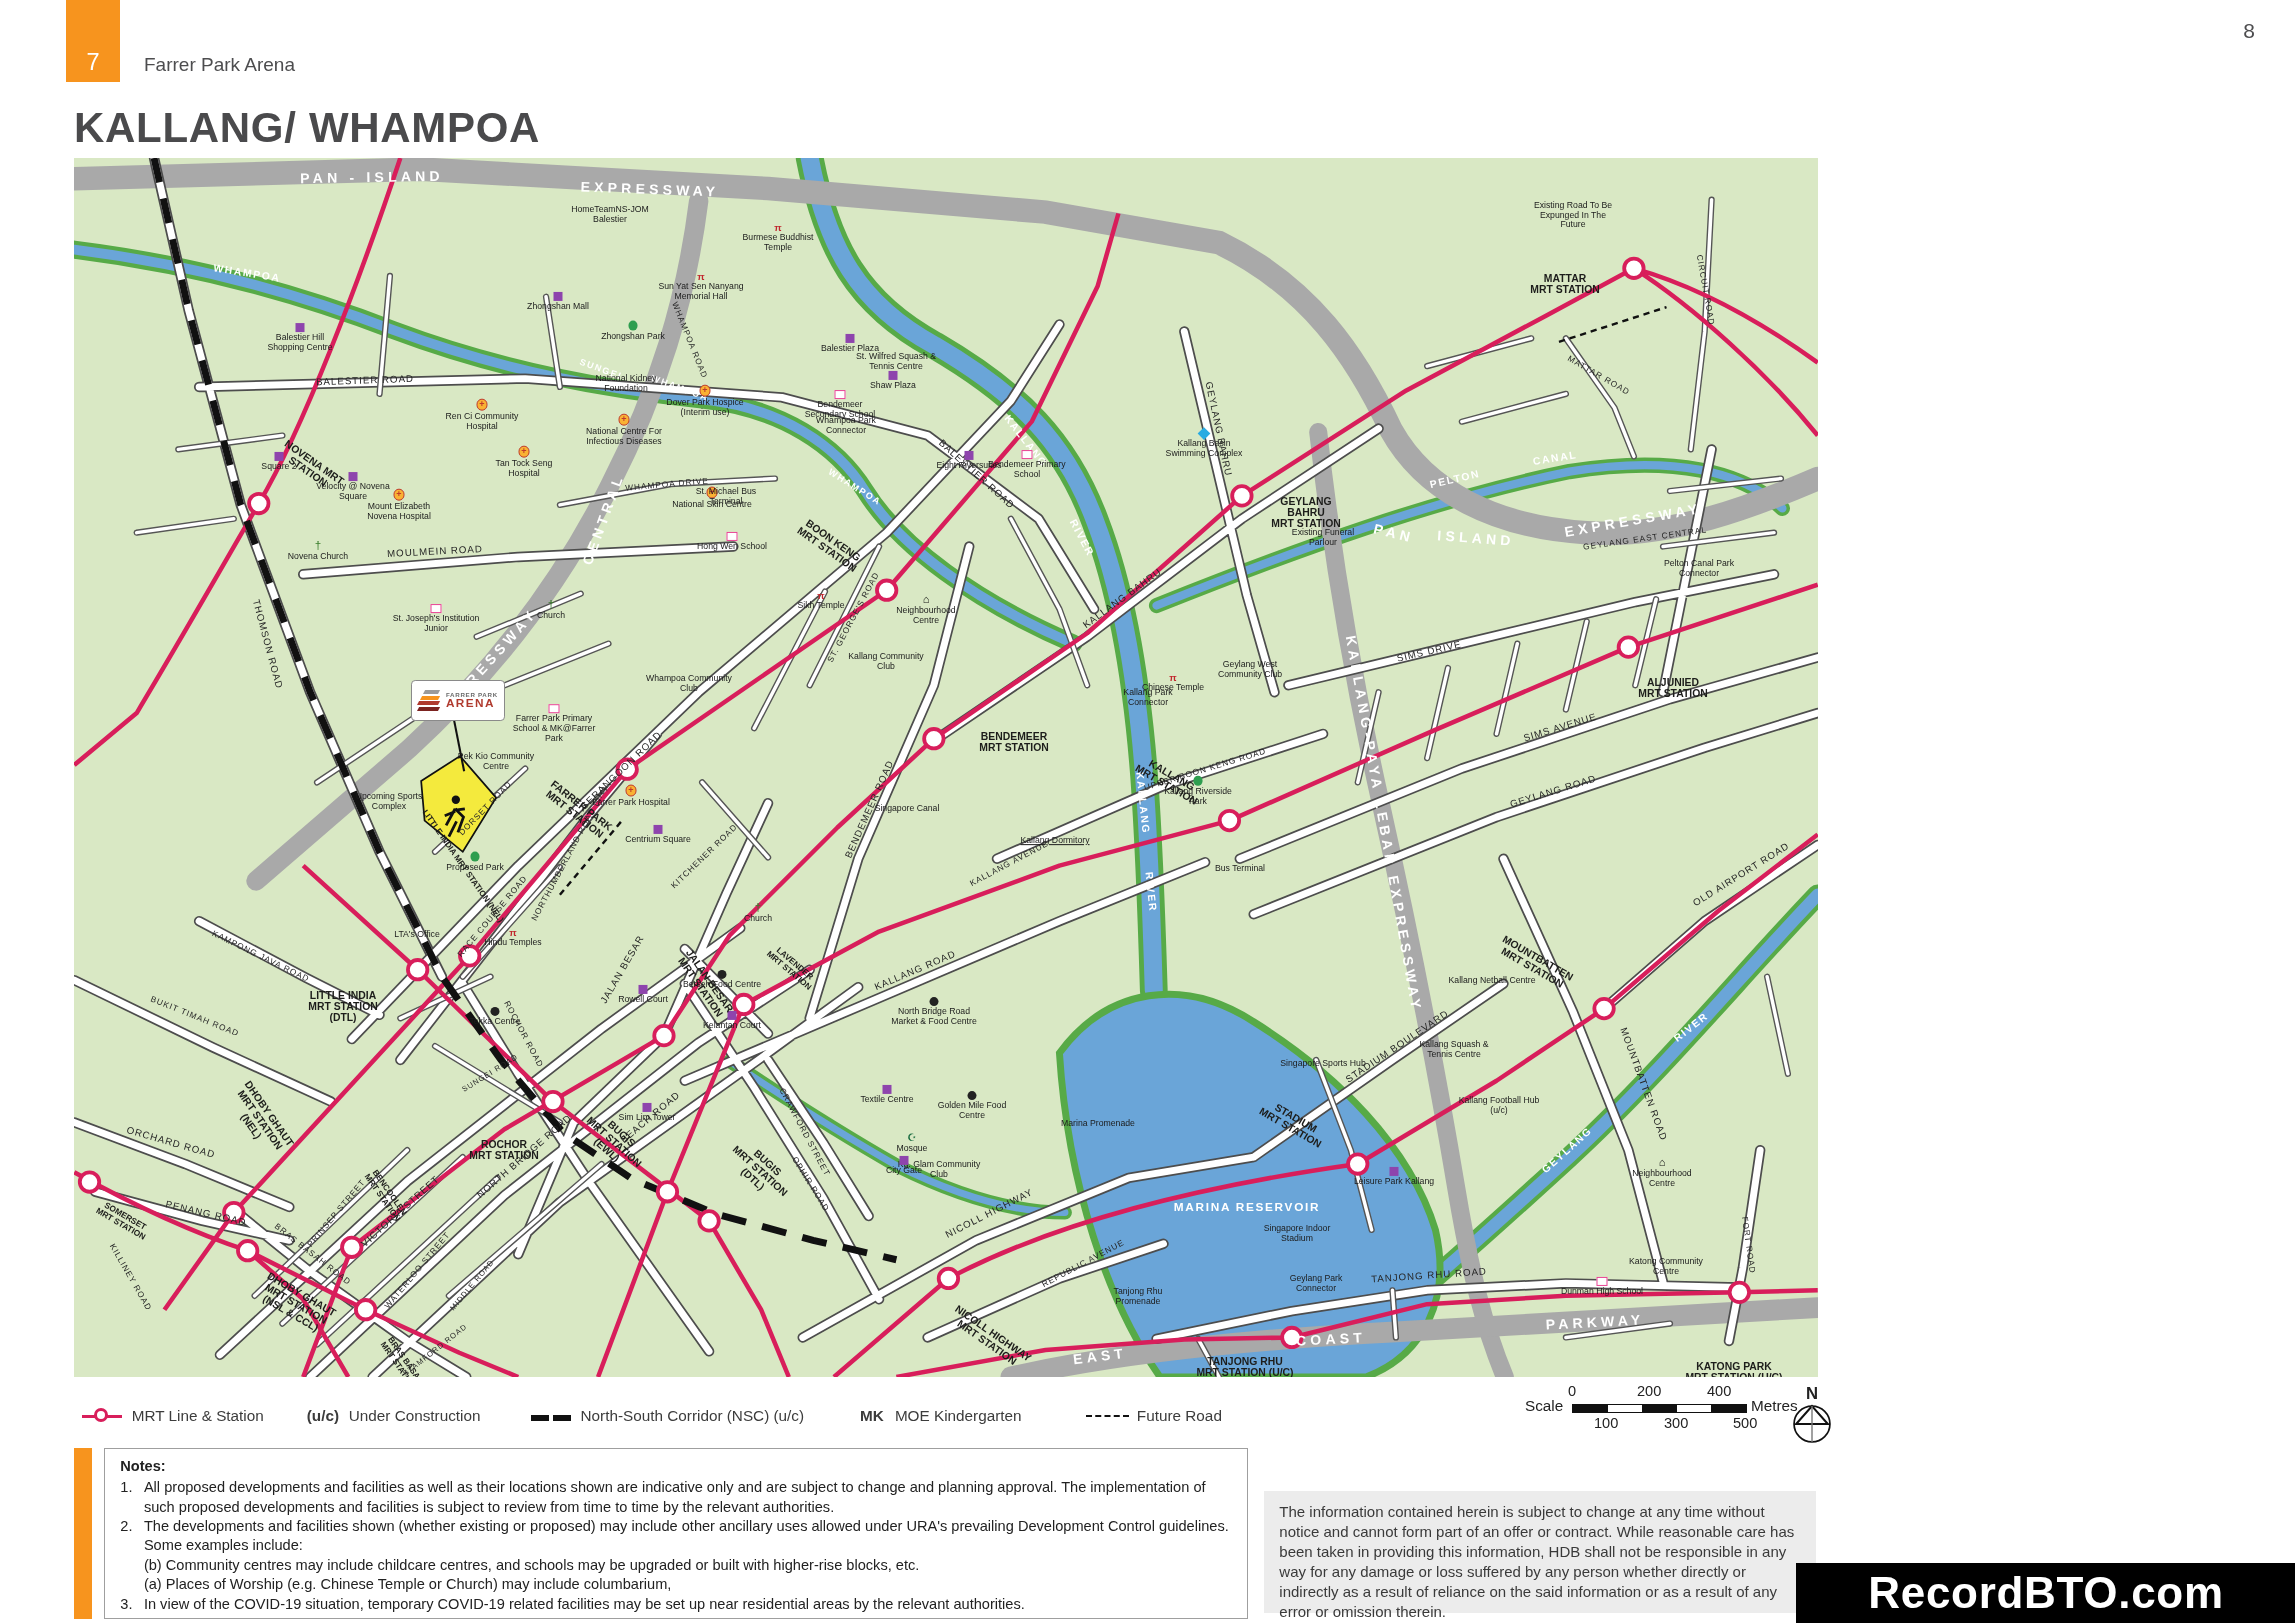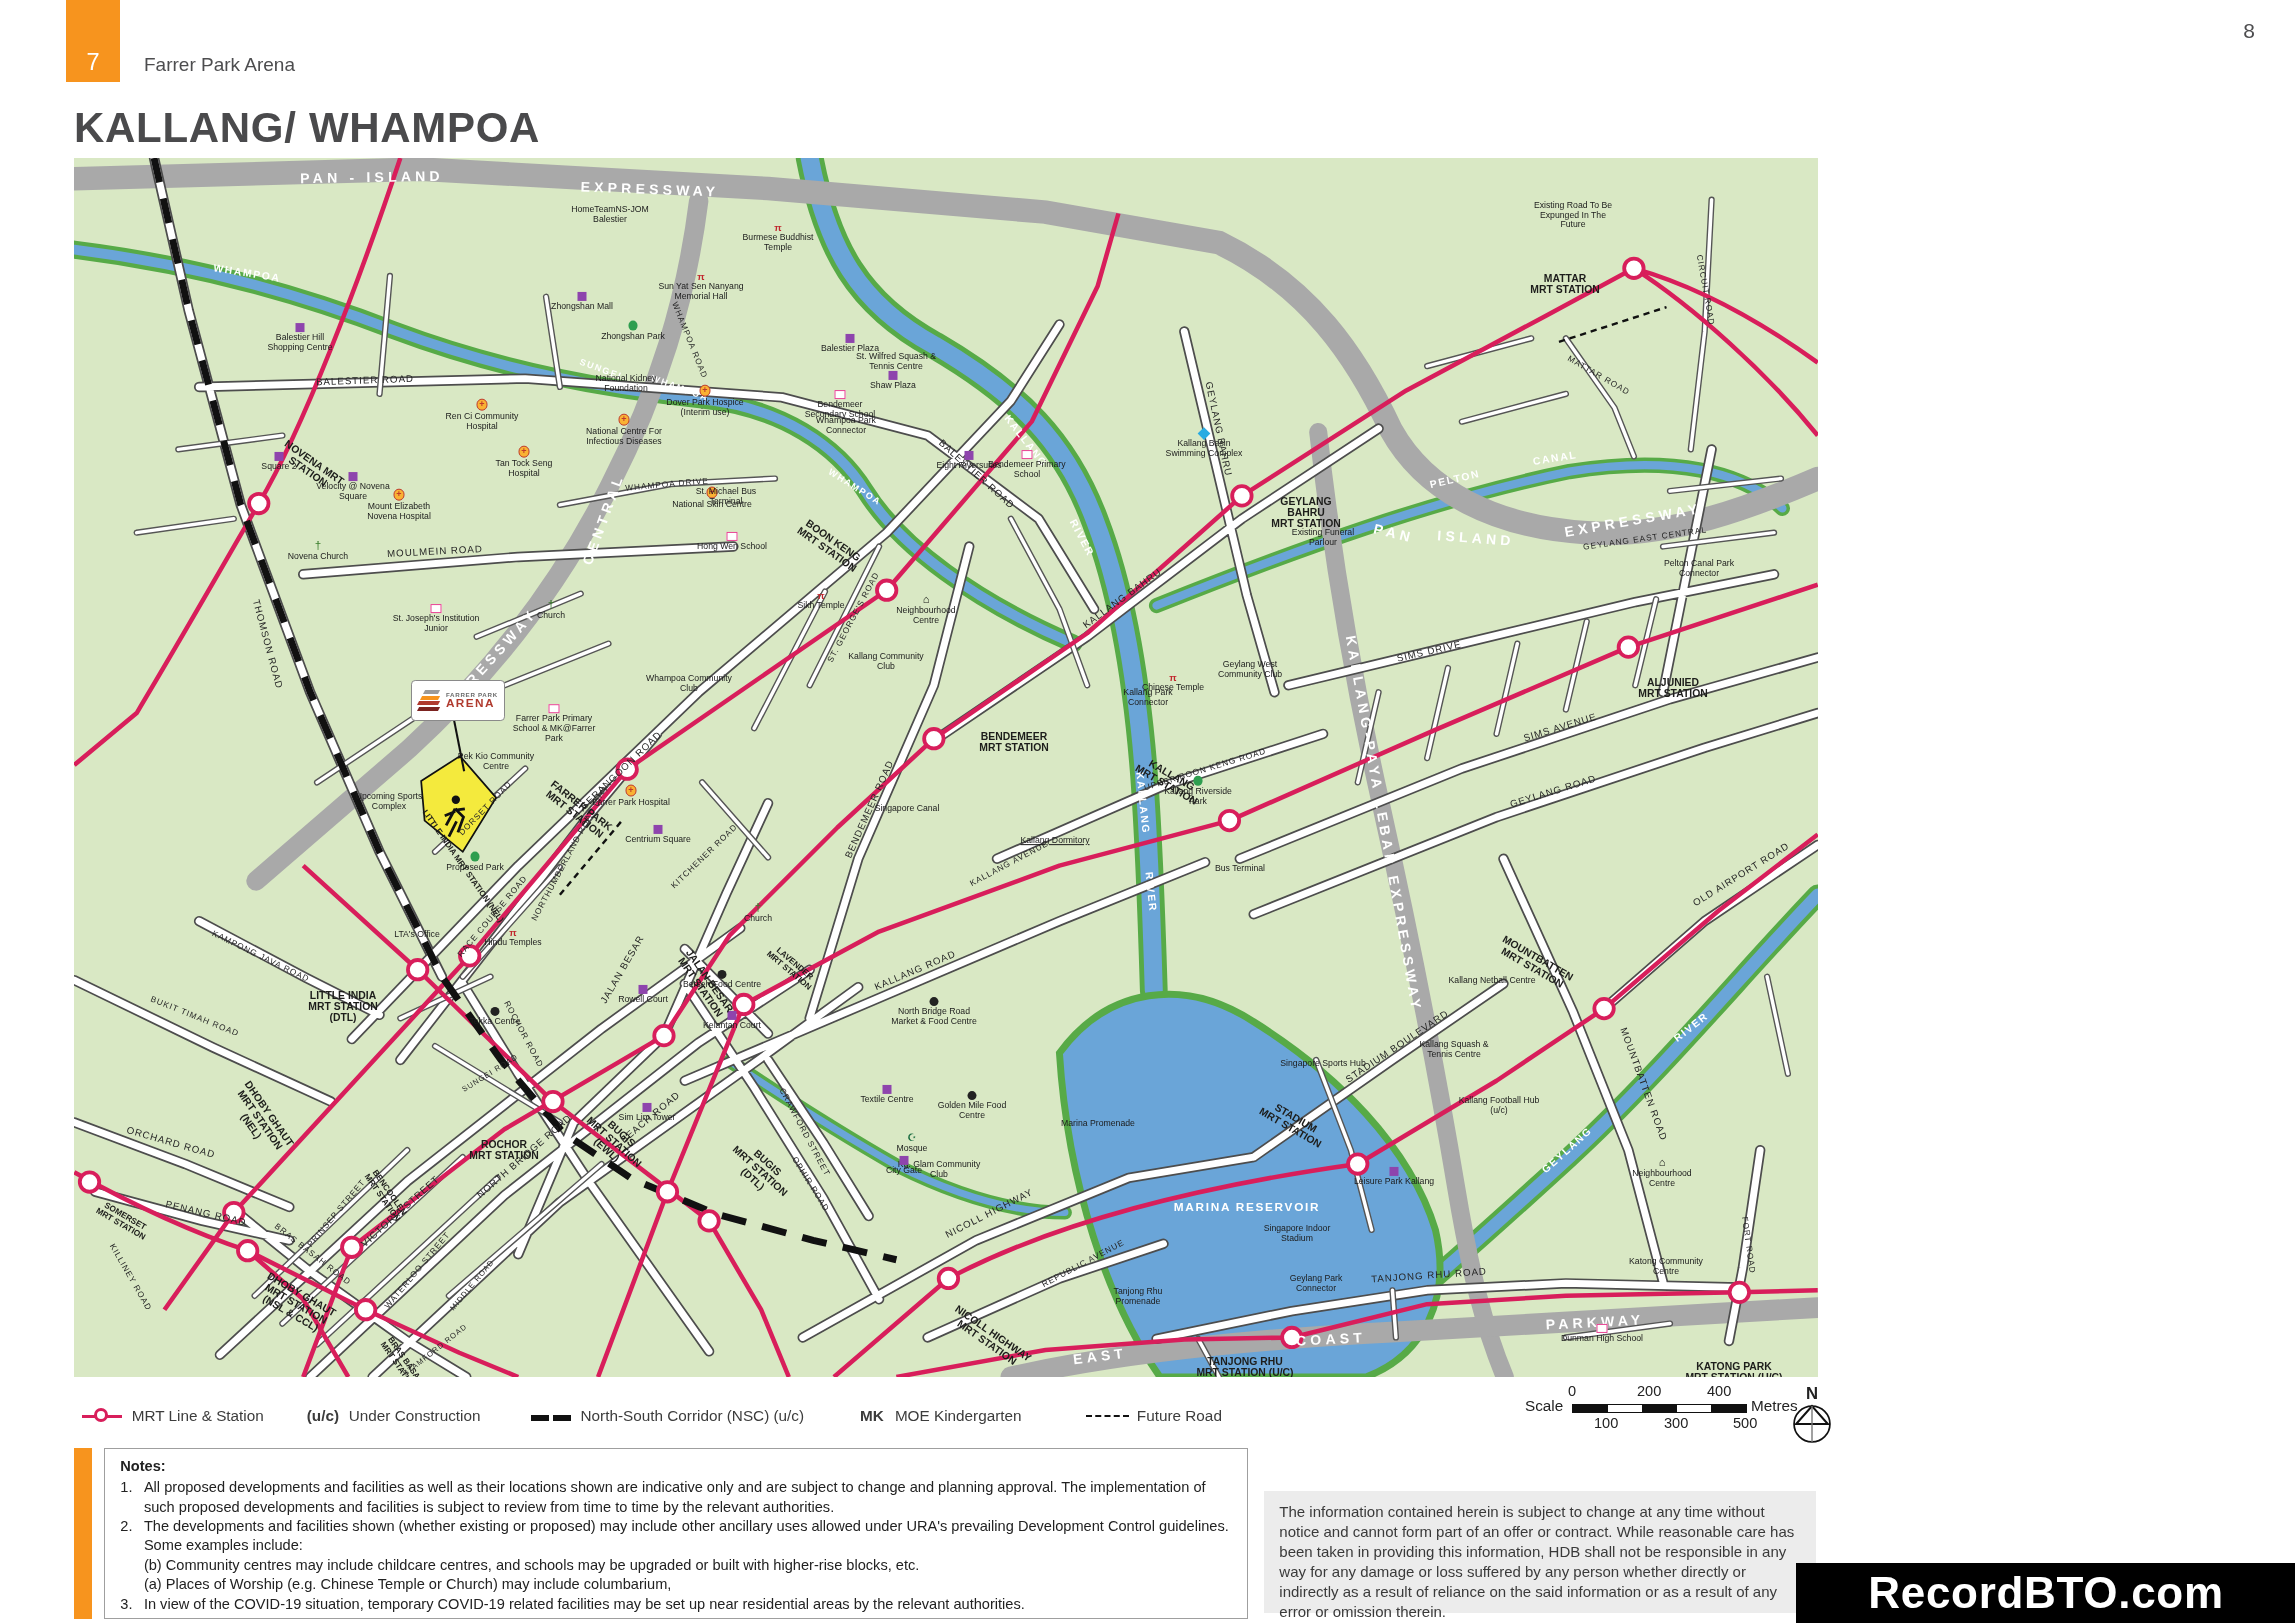--- a/index.html
+++ b/index.html
@@ -299,21 +299,21 @@
           <span>National Skin Centre</span>
         </div>
         <div class="lm" style="left: 362px; top: 461px;">
           <span class="ic ic-s"></span>
           <span>St. Joseph's Institution Junior</span>
         </div>
         <div class="lm" style="left: 226px; top: 180px;">
           <span class="ic ic-b"></span>
           <span>Balestier Hill Shopping Centre</span>
         </div>
-        <div class="lm" style="left: 508px; top: 144px;">
+        <div class="lm" style="left: 484px; top: 144px;">
           <span class="ic ic-b"></span>
           <span>Zhongshan Mall</span>
         </div>
         <div class="lm" style="left: 559px; top: 173px;">
           <span class="ic ic-p"></span>
           <span>Zhongshan Park</span>
         </div>
         <div class="lm" style="left: 627px; top: 129px;">
           <span class="ic ic-t">π</span>
           <span>Sun Yat Sen Nanyang Memorial Hall</span>
@@ -472,21 +472,21 @@
         </div>
         <div class="lm" style="left: 1418px; top: 823px;">
           <span>Kallang Netball Centre</span>
         </div>
         <div class="lm" style="left: 1380px; top: 892px;">
           <span>Kallang Squash &amp; Tennis Centre</span>
         </div>
         <div class="lm" style="left: 1425px; top: 948px;">
           <span>Kallang Football Hub (u/c)</span>
         </div>
-        <div class="lm" style="left: 1528px; top: 1176px;">
+        <div class="lm" style="left: 1528px; top: 1129px;">
           <span class="ic ic-s"></span>
           <span>Dunman High School</span>
         </div>
         <div class="lm" style="left: 1592px; top: 1109px;">
           <span>Katong Community Centre</span>
         </div>
         <div class="lm" style="left: 1588px; top: 1015px;">
           <span class="ic ic-n">⌂</span>
           <span>Neighbourhood Centre</span>
         </div>

